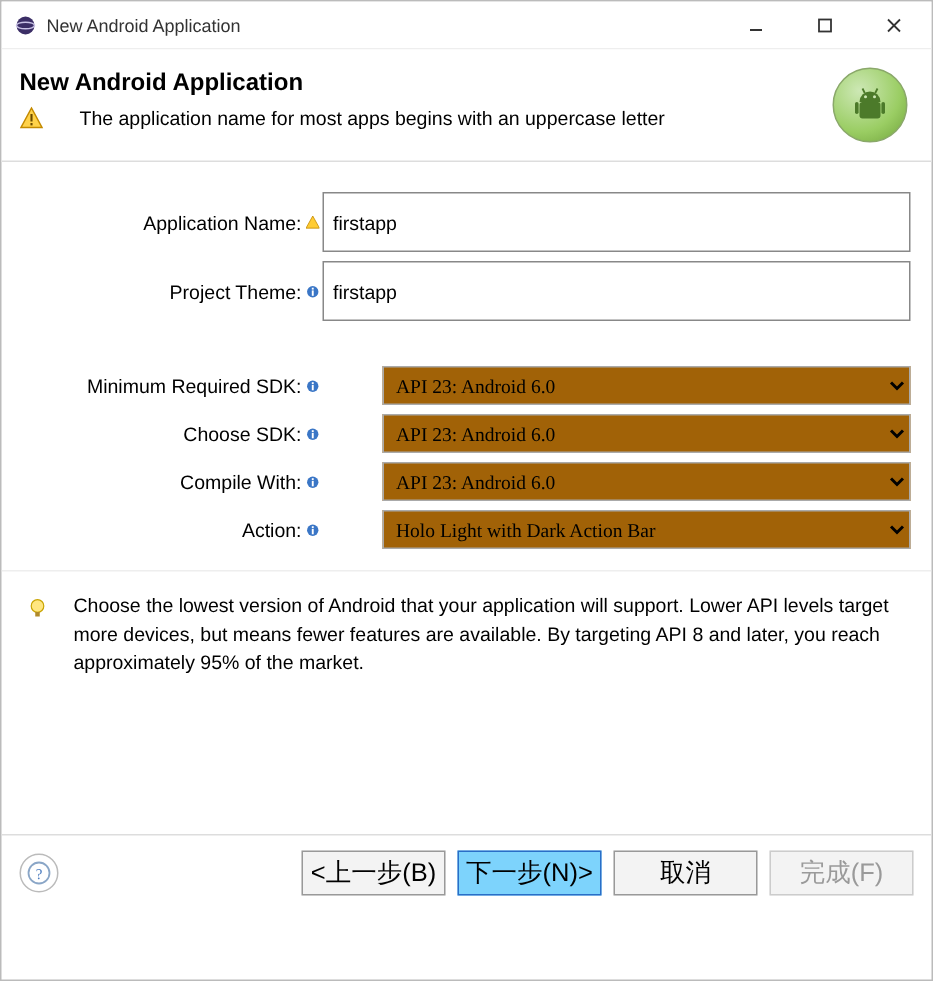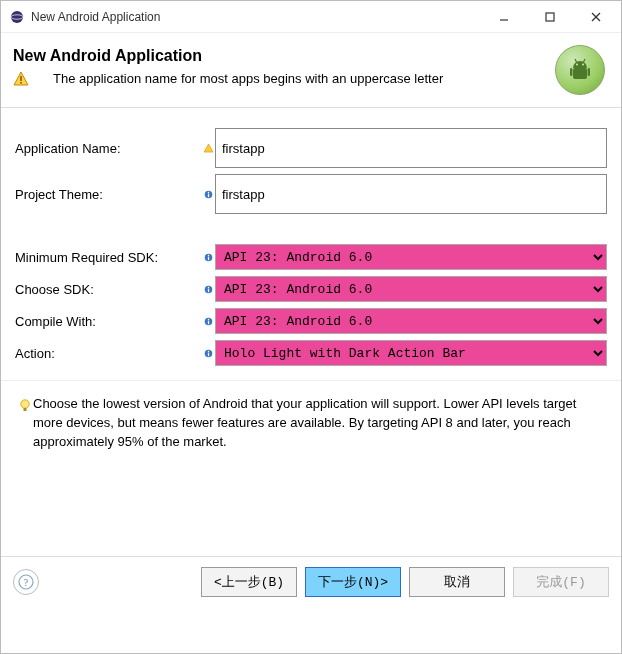--- a/index.html
+++ b/index.html
@@ -53,21 +53,21 @@
   }
   .form-area {
     padding: 20px 14px 8px 14px;
     border-bottom:1px solid #eee;
   }
   .form-row {
     display:flex; align-items:center; margin-bottom:6px;
   }
   .form-label {
     width: 188px;
-    text-align: left;
+    text-align: right;
     padding-right: 2px;
     font-size:13px;
   }
   .decor {
     width:10px;height:14px; display:inline-flex;align-items:center;justify-content:center;
     margin-right:2px;
   }
   .decor svg{width:9px;height:9px;}
   input.text-field {
     flex:1;
@@ -76,28 +76,29 @@
     padding:19px 6px;
     font-size:13px;
     font-family: inherit;
     background:#fff;
   }
   .spacer-row { height:24px; }
   select.combo {
     flex:1;
     height:26px;
     border:1px solid #aaa;
-    background:#ec4899;
+    background:#a16207;
     padding:2px 4px;
     font-size:13px;
-    font-family:Liberation Mono, monospace;
+    font-family:Liberation Serif, serif;
+    margin-left:40px;
   }
   .hint-area {
     padding: 14px 16px 10px 16px;
-    display:flex; gap:0;
+    display:flex; gap:16px;
     font-size:13px;
     line-height:1.45;
   }
   .bulb-icon { width:16px;height:16px;flex-shrink:0;margin-top:2px;}
   .hint-text { flex:1; }
   .content-fill {
     height: 94px;
   }
   .button-bar {
     display:flex;
@@ -107,21 +108,21 @@
   }
   .help-btn {
     width:26px;height:26px;border:1px solid #bbb;border-radius:50%;
     display:flex;align-items:center;justify-content:center;
     color:#4a7bbf;background:#fff;
   }
   .button-bar .spacer { flex:1; }
   button.wiz-btn {
     min-width:96px;height:30px;
     border:1px solid #999;background:#f3f3f3;
-    font-size:13px;font-family:Liberation Mono, monospace;
+    font-size:17px;font-family:Liberation Sans, sans-serif;
     padding:0 4px;
   }
   button.wiz-btn.default {
     border:1.5px solid #2a6ec7;
     background:#7dd3fc;
   }
   button.wiz-btn:disabled {
     color:#9a9a9a;
     border-color:#ccc;
     background:#f3f3f3;

